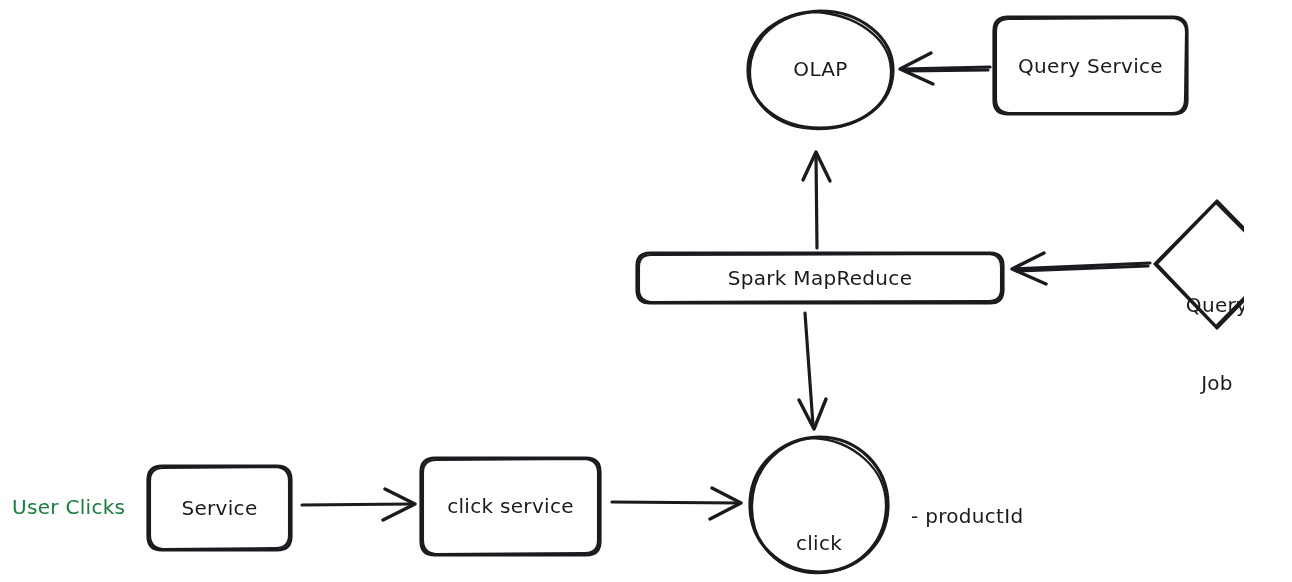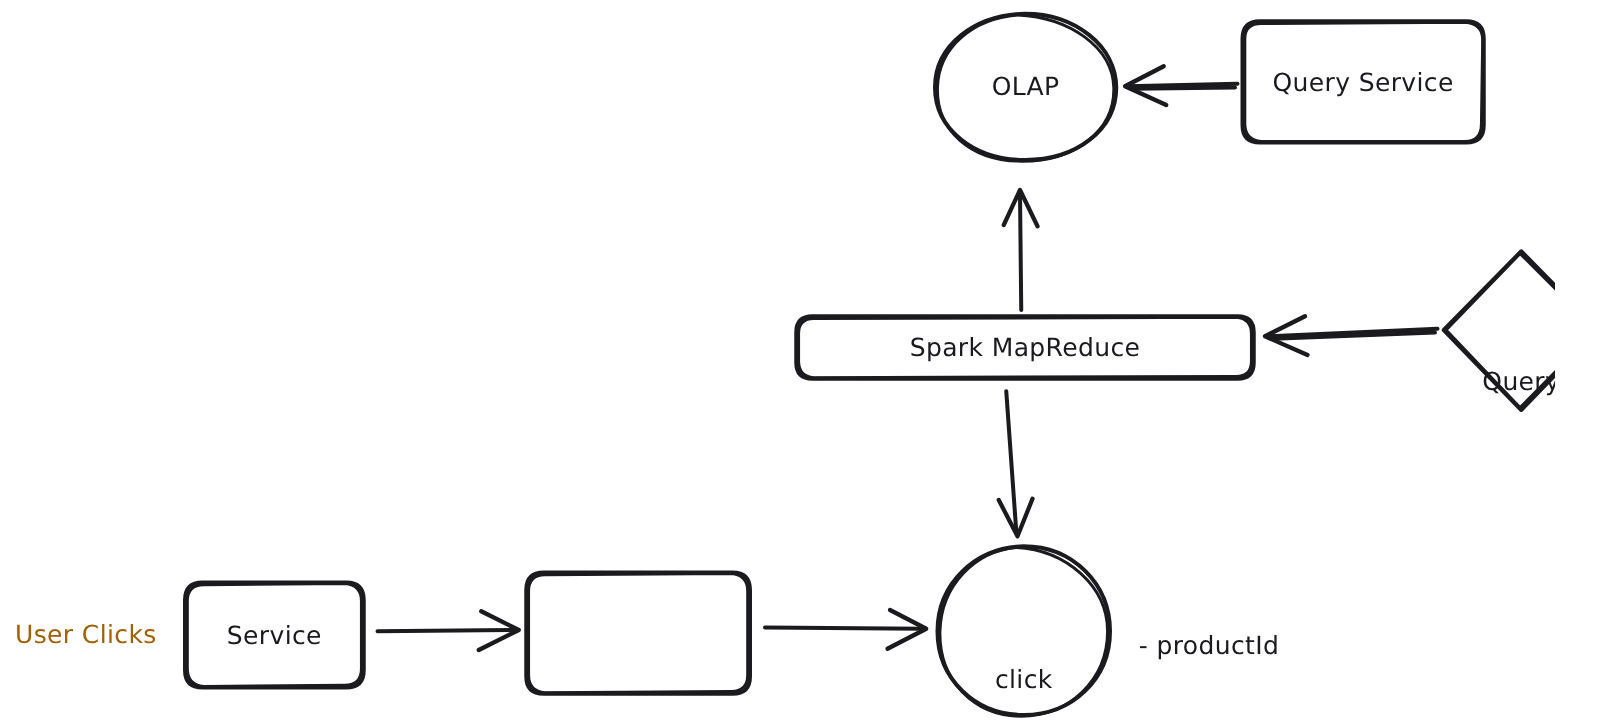--- a/index.html
+++ b/index.html
@@ -55,21 +55,21 @@
     font-family: "DejaVu Sans", sans-serif;
     font-size: 20px;
     line-height: 26px;
     text-align: center;
     white-space: pre;
     letter-spacing: 0.3px;
     user-select: none;
   }
   .freelabel {
     position: absolute;
-    color: #a16207;
+    color: #15803d;
     font-family: "DejaVu Sans", sans-serif;
     font-size: 20px;
     line-height: 28px;
     white-space: pre;
     letter-spacing: 0.3px;
     user-select: none;
   }
   .attrlist {
     position: absolute;
     color: #1b1b1f;
@@ -207,24 +207,26 @@
   </svg>
 
   <div class="nodelabel" style="left:748px; top:56px; width:145px;">OLAP</div>
 
   <div class="nodelabel" style="left:637px; top:265px; width:366px;">Spark MapReduce</div>
 
   <div class="nodelabel" style="left:994px; top:53px; width:193px;">Query Service</div>
 
   <div class="nodelabel" style="left:1157px; top:240px; width:120px;">
     <div>Query</div>
+    <div>Job</div>
   </div>
 
   <div class="nodelabel" style="left:148px; top:495px; width:143px;">Service</div>
 
+  <div class="nodelabel" style="left:421px; top:493px; width:179px;">click service</div>
 
   <div class="nodelabel" style="left:750px; top:478px; width:138px;">
     <div>click</div>
     
   </div>
 
   <div class="freelabel" style="left:12px; top:493px;">User Clicks</div>
 
   <div class="attrlist" style="left:911px; top:446px;">
     <div>- productId</div>

